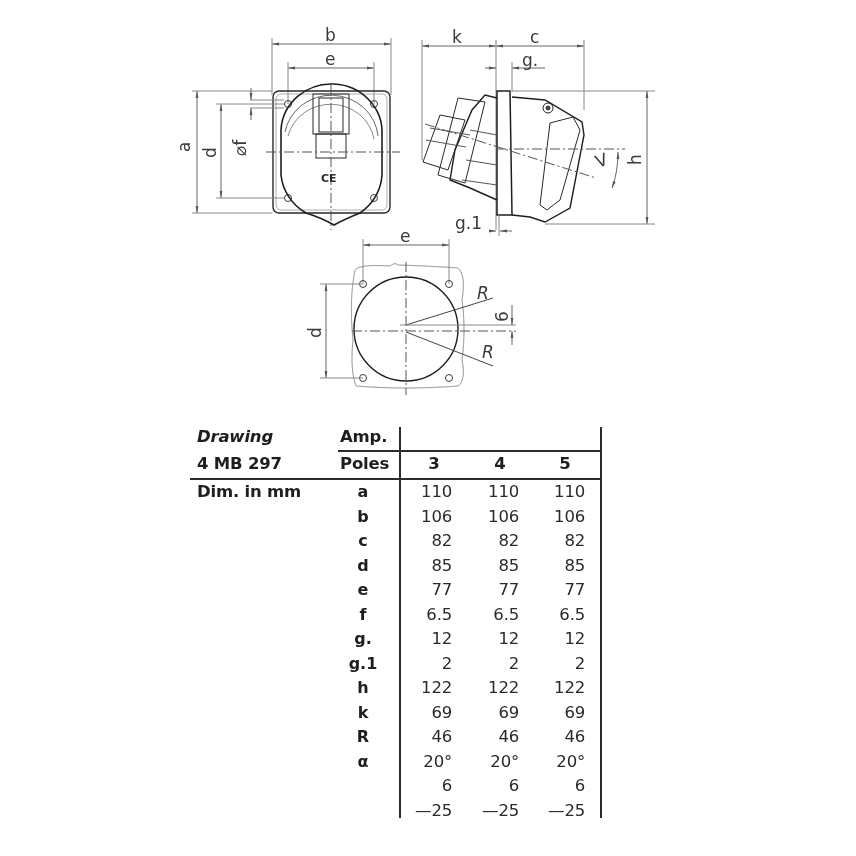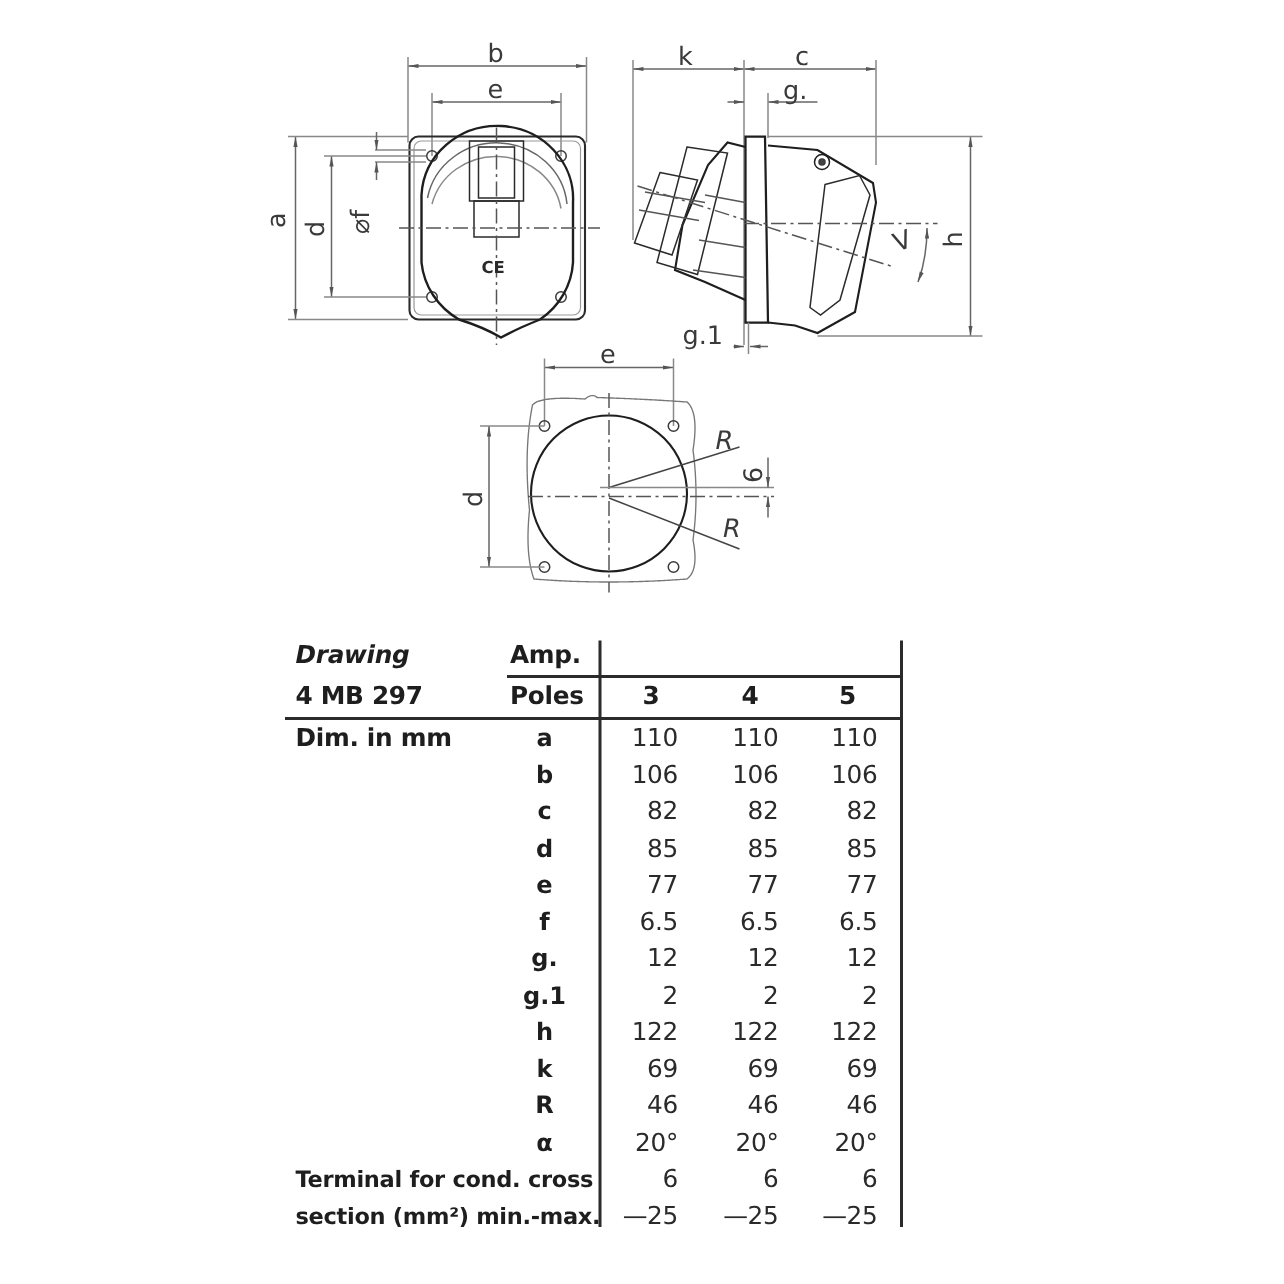--- a/index.html
+++ b/index.html
@@ -247,25 +247,23 @@
       <div class="cell val" style="left:525px;">46</div>
     </div>
     <div class="row" style="top:271.5px;">
       <div class="cell key" style="left:338px;">α</div>
       <div class="cell val" style="left:392px;">20°</div>
       <div class="cell val" style="left:459px;">20°</div>
       <div class="cell val" style="left:525px;">20°</div>
     </div>
 
     <div class="row" style="top:296px;">
-      <div class="cell hdr" style="left:197px; font-size:15px;">Terminal for cond. cross</div>
       <div class="cell val" style="left:392px;">6</div>
       <div class="cell val" style="left:459px;">6</div>
       <div class="cell val" style="left:525px;">6</div>
     </div>
     <div class="row" style="top:320.5px;">
-      <div class="cell hdr" style="left:197px; font-size:15px;">section (mm²) min.-max.</div>
       <div class="cell val" style="left:392px;">—25</div>
       <div class="cell val" style="left:459px;">—25</div>
       <div class="cell val" style="left:525px;">—25</div>
     </div>
   </div>
 </div>
 
 </body></html>

